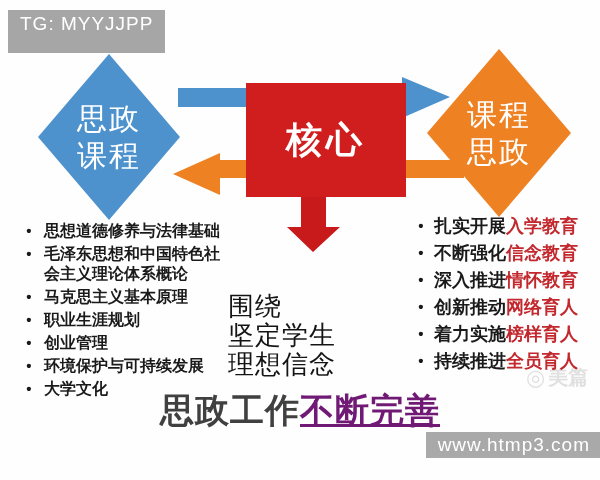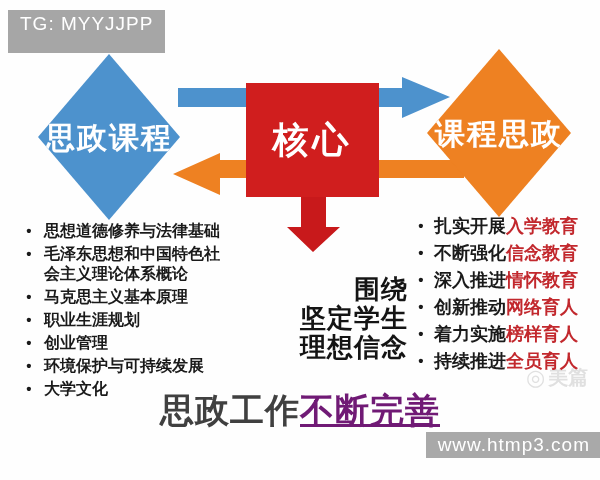--- a/index.html
+++ b/index.html
@@ -23,36 +23,36 @@
 
   
   .diamond{
     position:absolute;z-index:2;
     clip-path:polygon(50% 0,100% 50%,50% 100%,0 50%);
     display:flex;align-items:center;justify-content:center;
   }
   .diamond-left{left:38px;top:54px;width:142px;height:166px;background:#4d92cd;}
   .diamond-right{left:427px;top:49px;width:144px;height:168px;background:#ee8122;}
   .dlabel{
-    display:flex;flex-direction:row;align-items:center;
-    color:#ffffff;font-weight:bold;font-size:30px;line-height:37px;letter-spacing:2px;
+    display:flex;flex-direction:column;align-items:center;
+    color:#ffffff;font-weight:normal;font-size:30px;line-height:37px;letter-spacing:2px;
     text-align:center;
   }
 
   
   .core-box{
-    position:absolute;left:246px;top:83px;width:133px;height:114px;background:#d01e1e;z-index:3;
+    position:absolute;left:246px;top:83px;width:160px;height:114px;background:#d01e1e;z-index:3;
     display:flex;align-items:center;justify-content:center;
     color:#ffffff;font-weight:bold;font-size:36px;letter-spacing:4px;
   }
 
   
   .caption{
-    position:absolute;left:228px;top:275px;width:180px;z-index:4;
-    text-align:right;font-weight:bold;font-size:26px;line-height:29px;color:#141414;
+    position:absolute;left:228px;top:292px;width:180px;z-index:4;
+    text-align:left;font-weight:normal;font-size:26px;line-height:29px;color:#141414;
     letter-spacing:1px;
   }
 
   
   .list{position:absolute;list-style:none;margin:0;padding:0;z-index:4;color:#1a1a1a;font-weight:bold;}
   .list li{display:flex;align-items:flex-start;}
   .bul{flex:none;text-align:center;}
 
   .list-left{left:14px;top:221px;width:218px;font-size:16px;}
   .list-left li{line-height:20px;margin-bottom:3px;}

